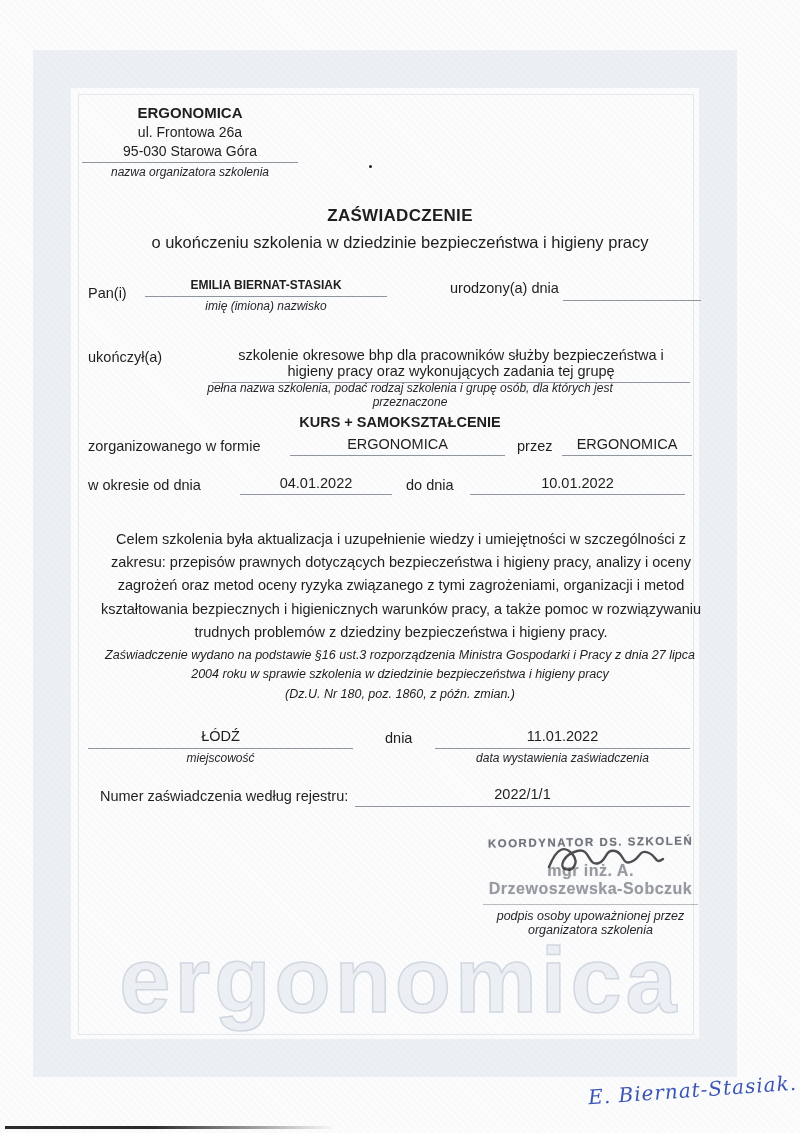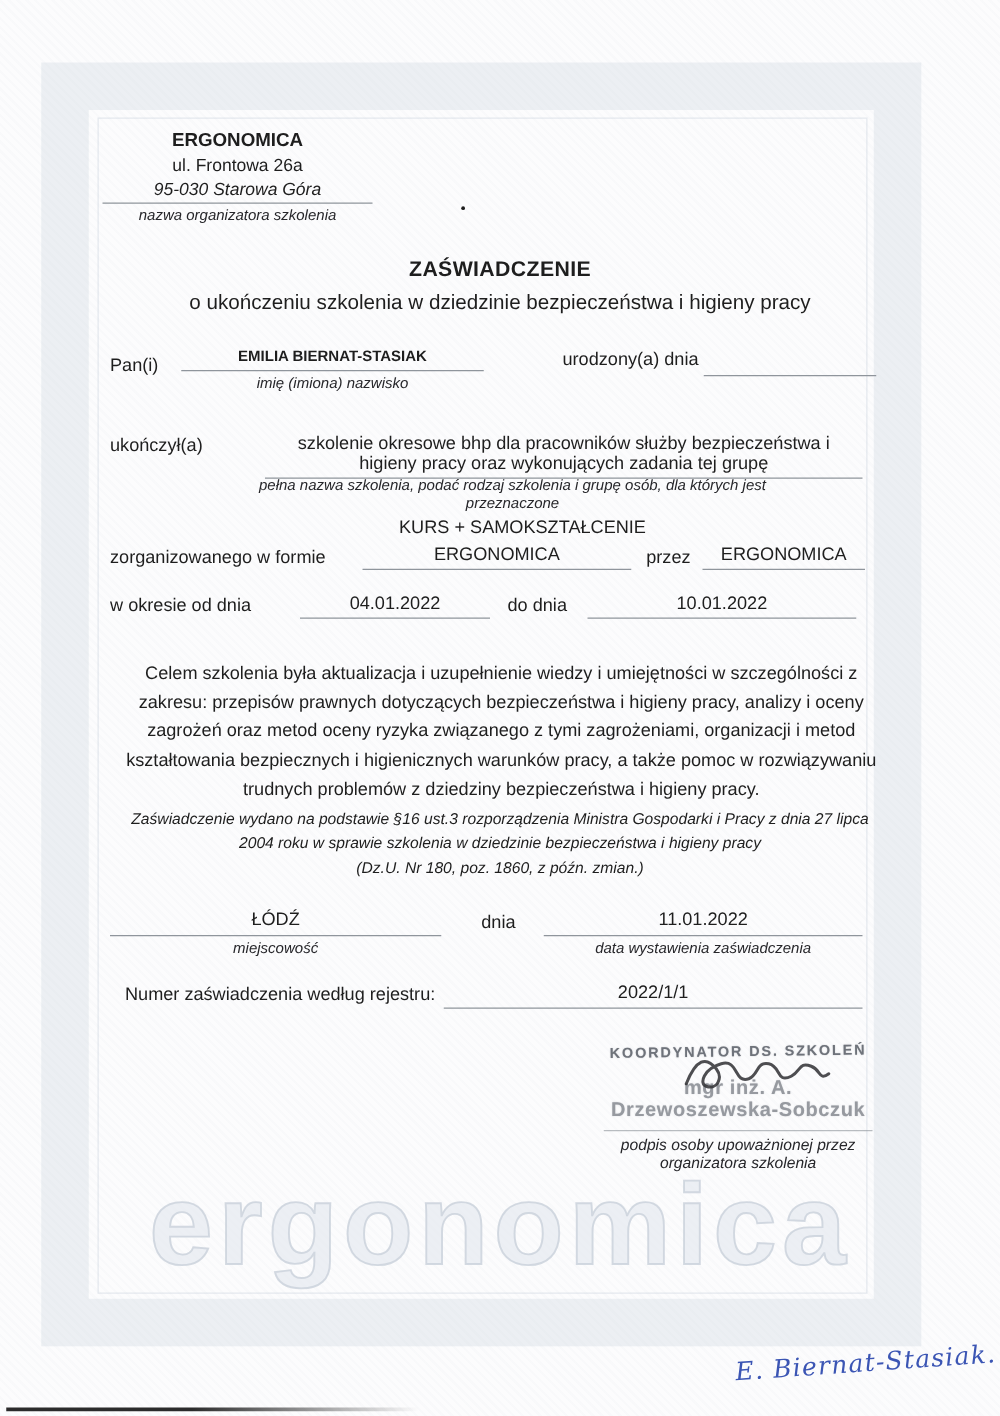--- a/index.html
+++ b/index.html
@@ -60,21 +60,21 @@
 <body>
 
 <div class="page">
 
   <div class="abs frame"></div>
   <div class="abs frame-inner"></div>
 
   <div class="abs" style="left:82px;top:104px;width:216px;">
     <div class="c b" style="font-size:15px;">ERGONOMICA</div>
     <div class="c" style="font-size:14px;margin-top:3px;">ul. Frontowa 26a</div>
-    <div class="c uline" style="font-size:14px;margin-top:3px;padding-bottom:3px;font-style:italic;">95-030 Starowa Góra</div>
+    <div class="c uline" style="font-size:14px;margin-top:3px;padding-bottom:3px;">95-030 Starowa Góra</div>
     <div class="c cap" style="margin-top:2px;">nazwa organizatora szkolenia</div>
   </div>
 
   <div class="abs dot" style="left:369px;top:165px;"></div>
 
   <div class="abs c b" style="left:0;top:206px;width:800px;font-size:17px;letter-spacing:.3px;">ZAŚWIADCZENIE</div>
   <div class="abs c" style="left:0;top:233px;width:800px;font-size:16.5px;">o ukończeniu szkolenia w dziedzinie bezpieczeństwa i higieny pracy</div>
 
   <div class="abs" style="left:88px;top:285px;">Pan(i)</div>
   <div class="abs" style="left:145px;top:278px;width:242px;">
@@ -86,21 +86,21 @@
 
   <div class="abs" style="left:88px;top:349px;">ukończył(a)</div>
   <div class="abs" style="left:212px;top:347px;width:478px;">
     <div class="c">szkolenie okresowe bhp dla pracowników służby bezpieczeństwa i</div>
     <div class="c uline" style="padding-bottom:3px;">higieny pracy oraz wykonujących zadania tej grupę</div>
   </div>
   <div class="abs" style="left:130px;top:381px;width:560px;">
     <div class="c cap">pełna nazwa szkolenia, podać rodzaj szkolenia i grupę osób, dla których jest</div>
     <div class="c cap">przeznaczone</div>
   </div>
-  <div class="abs c" style="left:268px;top:414px;width:300px;">KURS + SAMOKSZTAŁCENIE</div>
+  <div class="abs c" style="left:250px;top:414px;width:300px;font-weight:bold;">KURS + SAMOKSZTAŁCENIE</div>
   <div class="abs" style="left:88px;top:438px;">zorganizowanego w formie</div>
   <div class="abs c uline" style="left:290px;top:436px;width:215px;padding-bottom:3px;">ERGONOMICA</div>
   <div class="abs" style="left:517px;top:438px;">przez</div>
   <div class="abs c uline" style="left:562px;top:436px;width:130px;padding-bottom:3px;">ERGONOMICA</div>
 
   <div class="abs" style="left:88px;top:477px;">w okresie od dnia</div>
   <div class="abs c uline" style="left:240px;top:475px;width:152px;padding-bottom:3px;">04.01.2022</div>
   <div class="abs" style="left:406px;top:477px;">do dnia</div>
   <div class="abs c uline" style="left:470px;top:475px;width:215px;padding-bottom:3px;">10.01.2022</div>
 

